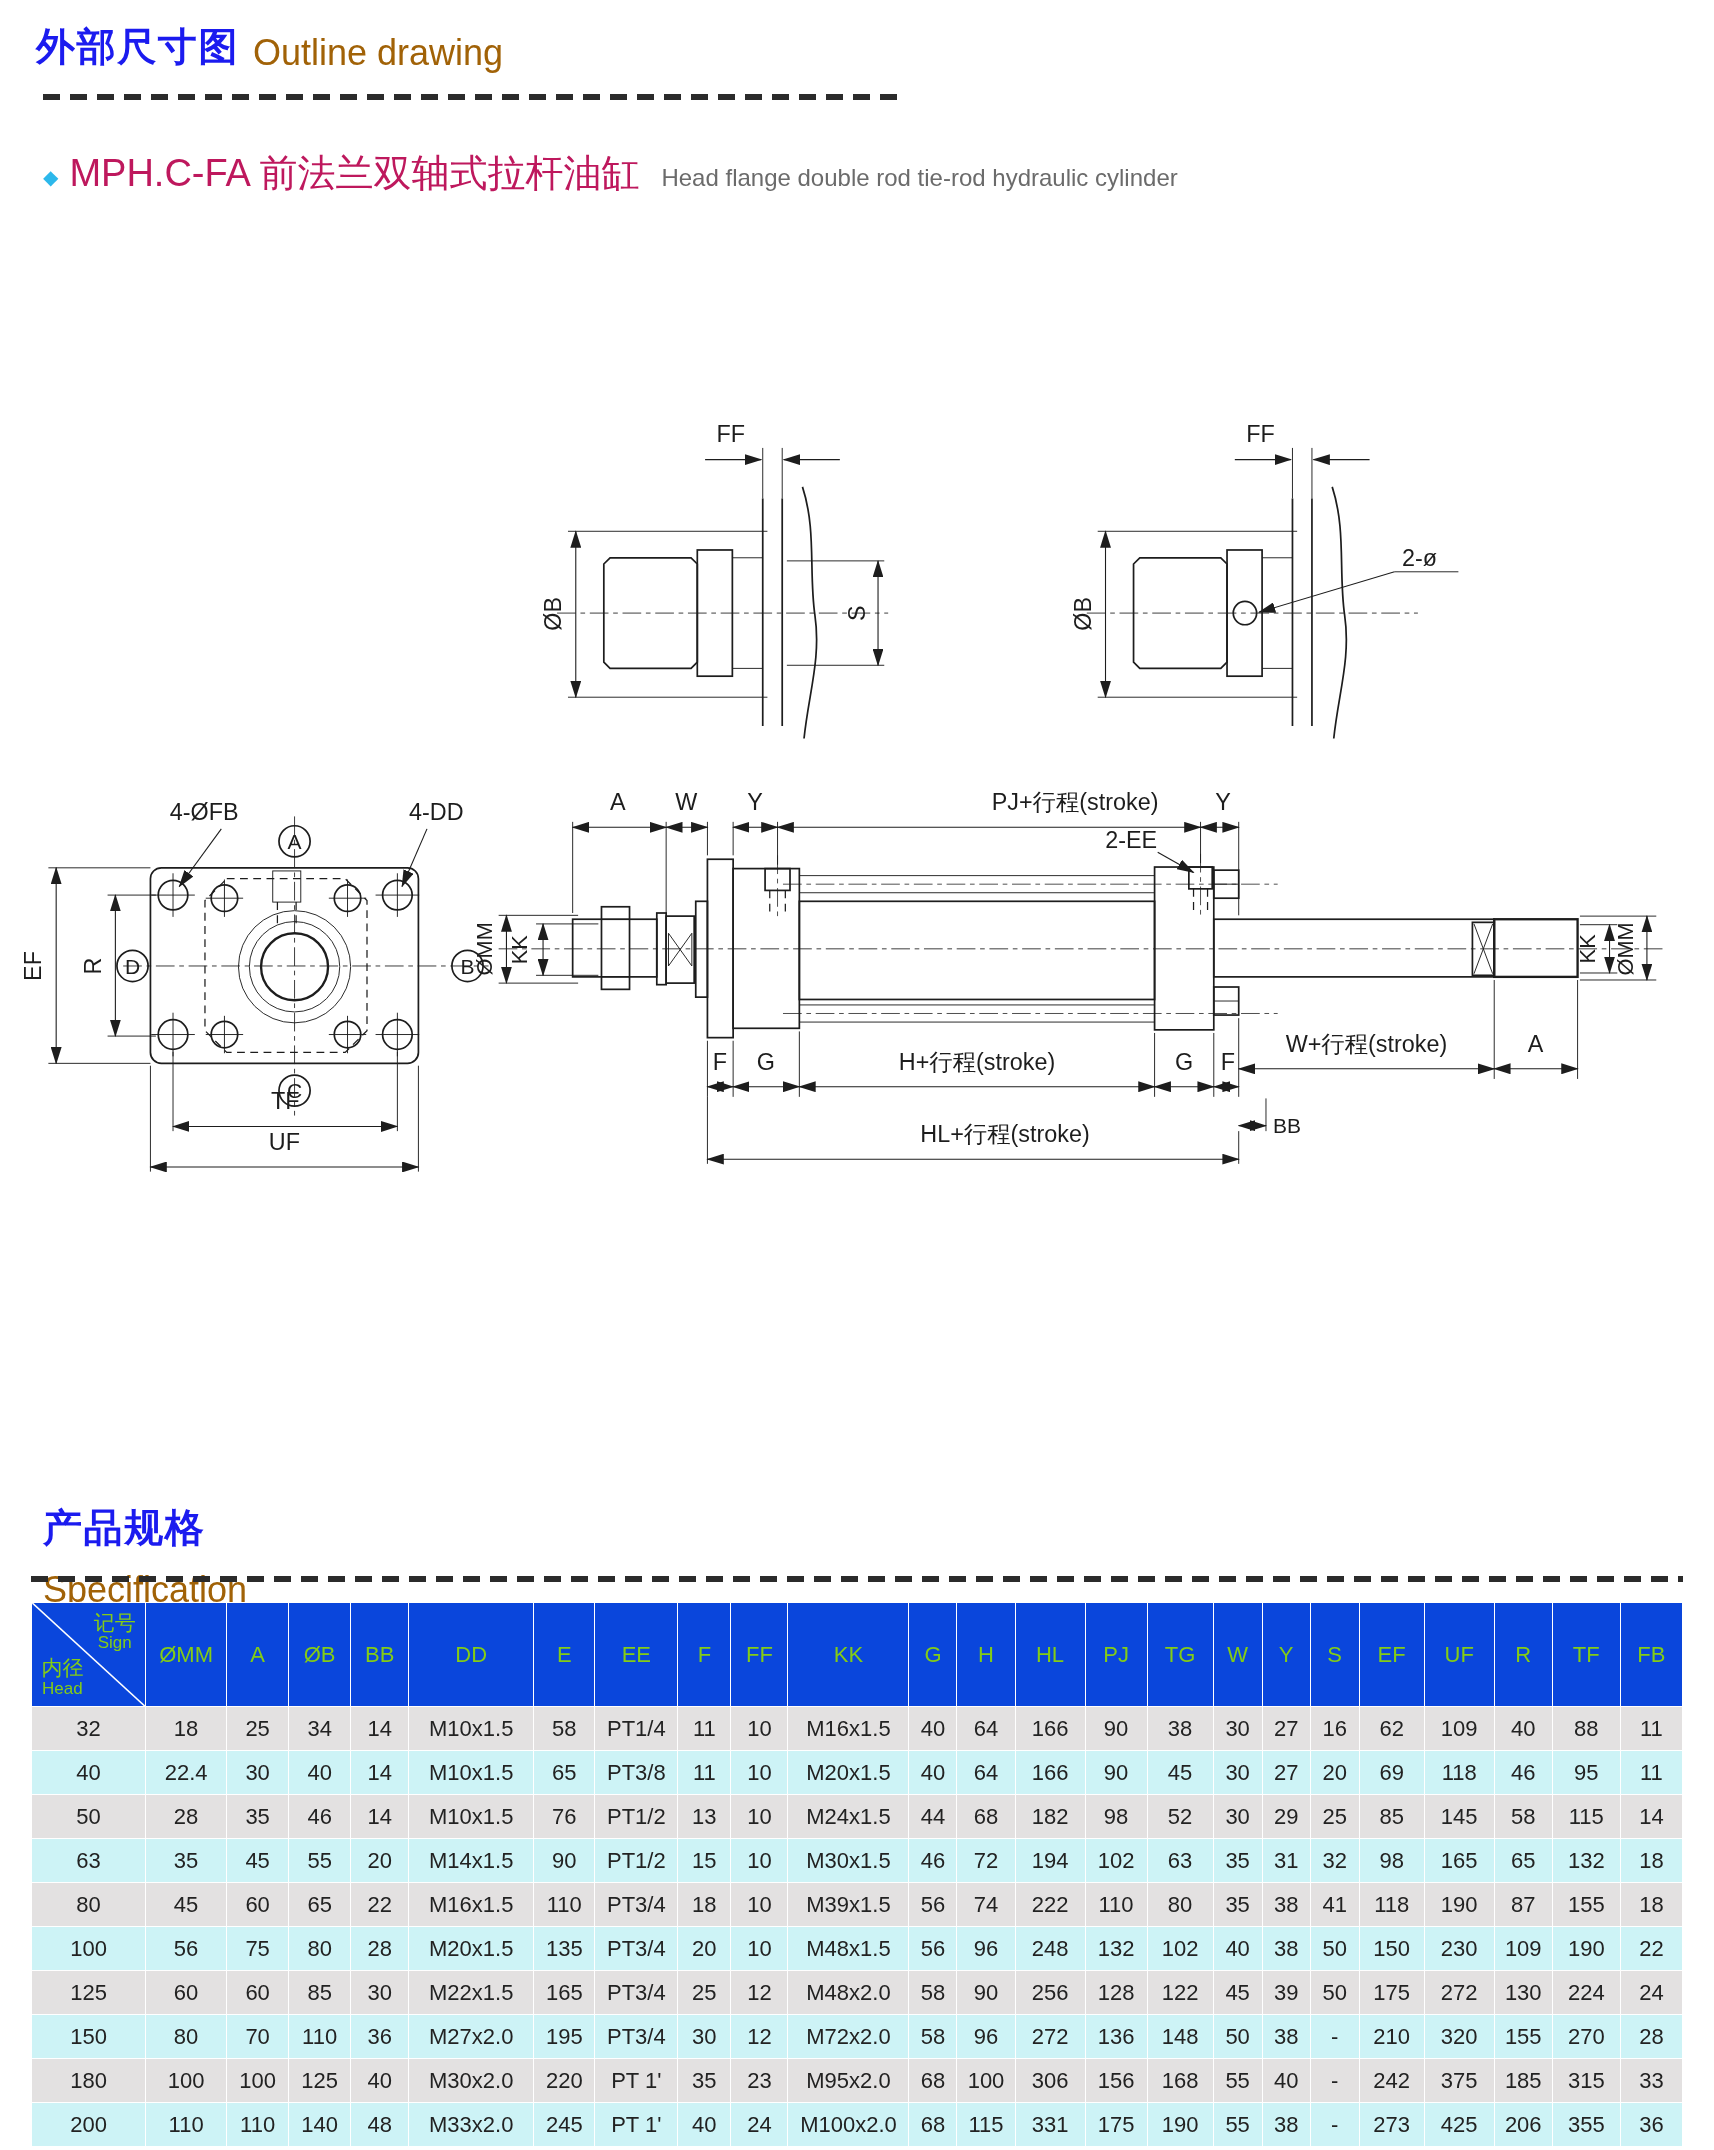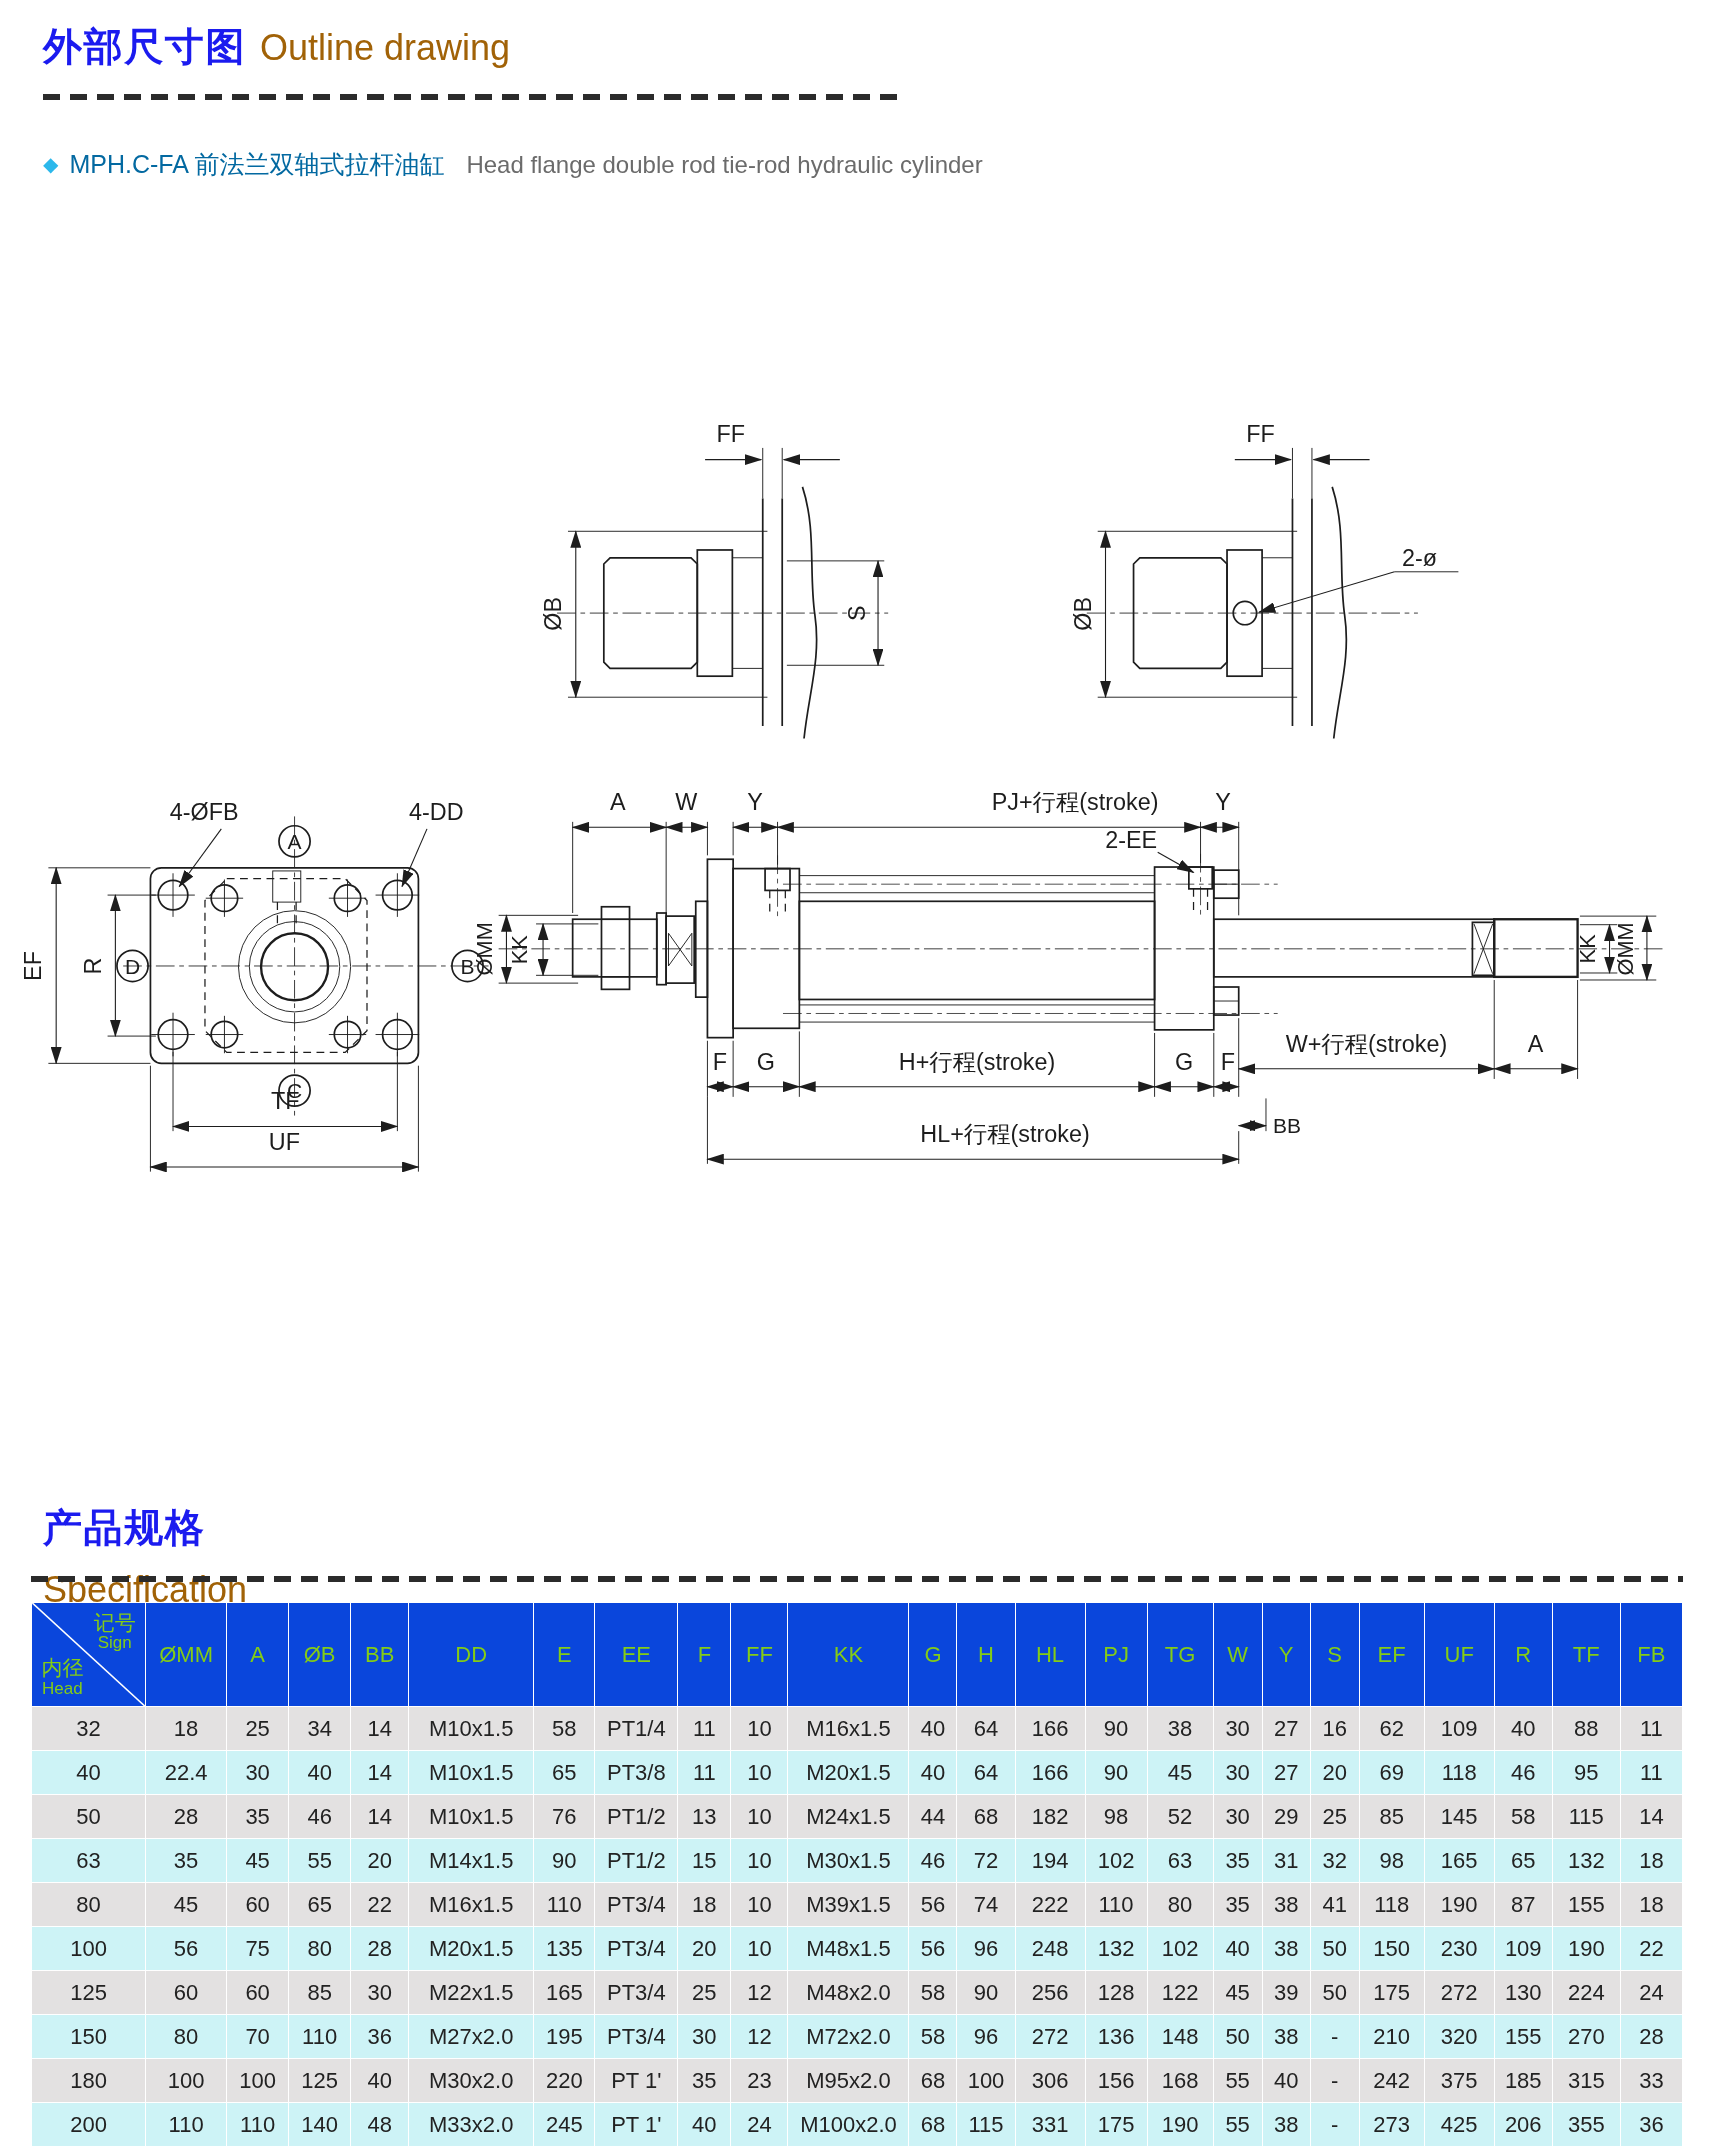--- a/index.html
+++ b/index.html
@@ -8,21 +8,21 @@
     font-family:"Liberation Sans", sans-serif;color:#1d1d1d;overflow:hidden;
   }
   .abs{position:absolute;}
   
   .sec-title{display:flex;align-items:baseline;gap:14px;white-space:nowrap;}
   .sec-title .zh{font-size:39px;font-weight:bold;color:#1b1bef;letter-spacing:1.6px;}
   .sec-title .en{font-size:36px;font-weight:normal;color:#a16207;}
   .dash-line{height:5.5px;background:repeating-linear-gradient(90deg,#2b2b2b 0 17px,transparent 17px 27px);}
   .model-line{display:flex;align-items:baseline;gap:11px;white-space:nowrap;}
   .model-line .diamond{font-size:20px;color:#2cb8eb;transform:translateY(-1.6px);}
-  .model-line .m-zh{font-size:25px;color:#0369a1;}
+  .model-line .m-zh{font-size:38px;color:#be185d;}
   .model-line .m-en{font-size:24px;color:#6b6b6b;margin-left:11px;}
   
   svg text{font-family:"Liberation Sans", sans-serif;}
   .ln{stroke:#1d1d1d;stroke-width:2.2;fill:none;}
   .lnb{stroke:#1d1d1d;stroke-width:3;fill:none;}
   .thin{stroke:#1d1d1d;stroke-width:1.2;fill:none;}
   .dim{stroke:#1d1d1d;stroke-width:1.4;fill:none;}
   .cl{stroke:#1d1d1d;stroke-width:1.1;stroke-dasharray:24 6 6 6;fill:none;}
   .dsh{stroke:#1d1d1d;stroke-width:1.6;stroke-dasharray:10 7;fill:none;}
   .dtext{font-size:30px;fill:#1d1d1d;text-anchor:middle;}
@@ -37,21 +37,21 @@
   th.corner{position:relative;}
   th.corner .diag{position:absolute;left:0;top:0;width:100%;height:100%;}
   th.corner .corner-sign{position:absolute;top:7.8px;right:9.4px;line-height:1.1;text-align:center;}
   th.corner .corner-bore{position:absolute;bottom:7.8px;left:9.4px;line-height:1.1;margin-top:23px;}
   th.corner .cz{font-size:21px;}
   th.corner .ce{font-size:17px;}
 </style>
 </head>
 <body>
 
-<div class="abs sec-title" style="left:43px;top:20px;">
+<div class="abs sec-title" style="left:36px;top:20px;align-items:flex-end;">
   <span class="zh">外部尺寸图</span>
   <span class="en">Outline drawing</span>
 </div>
 <div class="abs dash-line" style="left:43px;top:94px;width:861px;"></div>
 
 <div class="abs model-line" style="left:43px;top:148px;">
   <span class="diamond">◆</span>
   <span class="m-zh">MPH.C-FA 前法兰双轴式拉杆油缸</span>
   <span class="m-en">Head flange double rod tie-rod hydraulic cylinder</span>
 </div>

